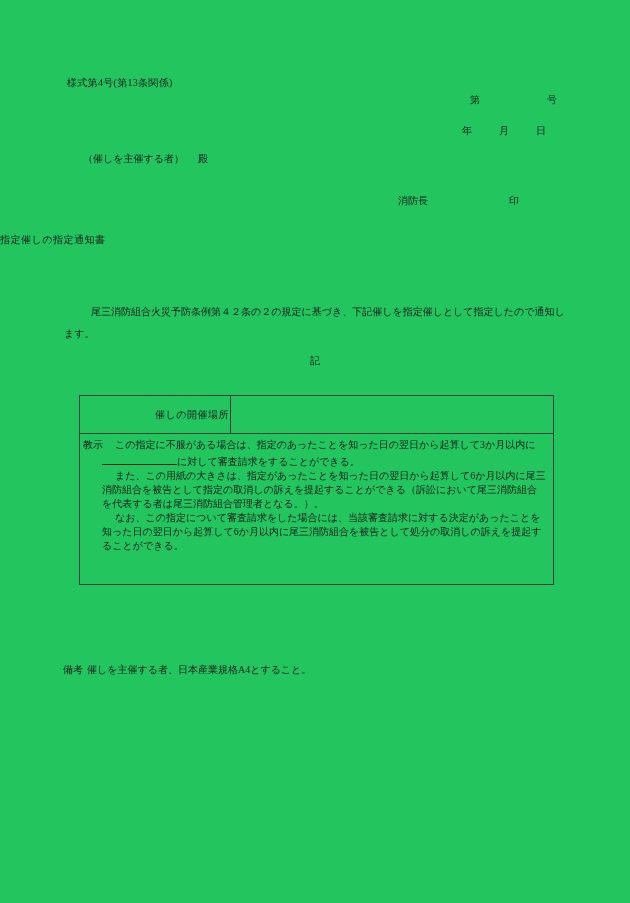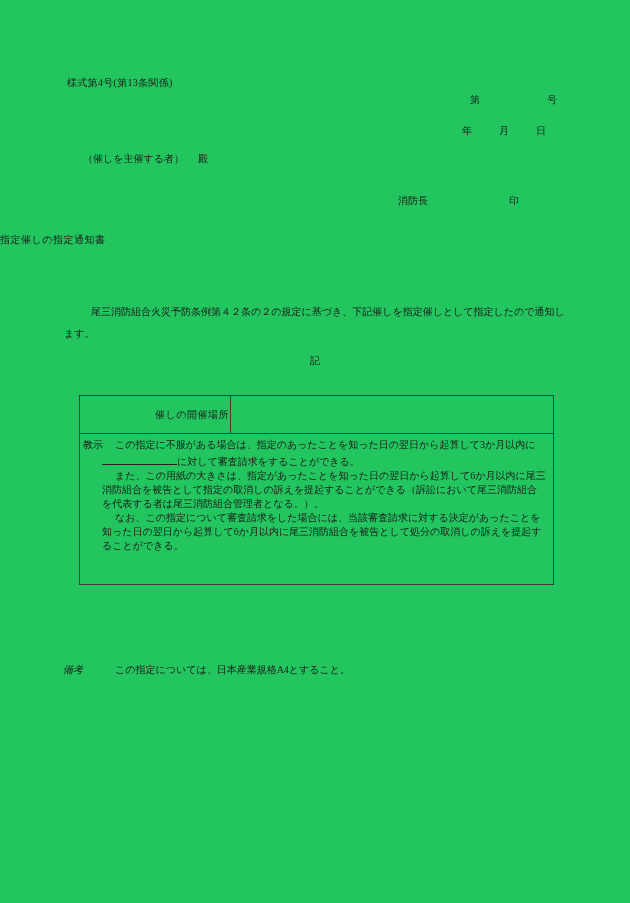--- a/index.html
+++ b/index.html
@@ -55,21 +55,21 @@
   .kyoji-cell p { margin: 0; }
   .kyoji-para-hang { padding-left: 19px; text-indent: -19px; }
   .kyoji-label { margin-right: 12px; }
   .kyoji-para-indent { padding-left: 19px; text-indent: 13px; }
   .kyoji-para-3 { margin-top: 6px; }
   .blank-underline {
     display: inline-block; width: 75px; height: 13px;
     border-bottom: 1px solid #222; vertical-align: baseline;
   }
   .footer-note { left: 63px; top: 663px; }
-  .footer-note-label { margin-right: 32px; font-style: italic; }
+  .footer-note-label { margin-right: 4px; }
 </style>
 </head>
 <body>
 
 <div class="page">
 
   <div class="abs form-number">様式第4号(第13条関係)</div>
 
   <div class="abs doc-number-line">
     <span>第</span><span class="doc-number-suffix">号</span>
@@ -111,16 +111,16 @@
             <span class="kyoji-label">教示</span><span>この指定に不服がある場合は、指定のあったことを知った日の翌日から起算して3か月以内に</span><span class="blank-underline"></span><span>に対して審査請求をすることができる。</span>
           </p>
           <p class="kyoji-para-indent">また、この用紙の大きさは、指定があったことを知った日の翌日から起算して6か月以内に尾三消防組合を被告として指定の取消しの訴えを提起することができる（訴訟において尾三消防組合を代表する者は尾三消防組合管理者となる。）。</p>
           <p class="kyoji-para-indent kyoji-para-3">なお、この指定について審査請求をした場合には、当該審査請求に対する決定があったことを知った日の翌日から起算して6か月以内に尾三消防組合を被告として処分の取消しの訴えを提起することができる。</p>
         </td>
       </tr>
     </tbody>
   </table>
 
   <div class="abs footer-note">
-    <span class="footer-note-label">備考</span><span>この指定については、日本産業規格A4とすること。</span>
+    <span class="footer-note-label">備考</span><span>催しを主催する者、日本産業規格A4とすること。</span>
   </div>
 
 </div>
 
 </body></html>

